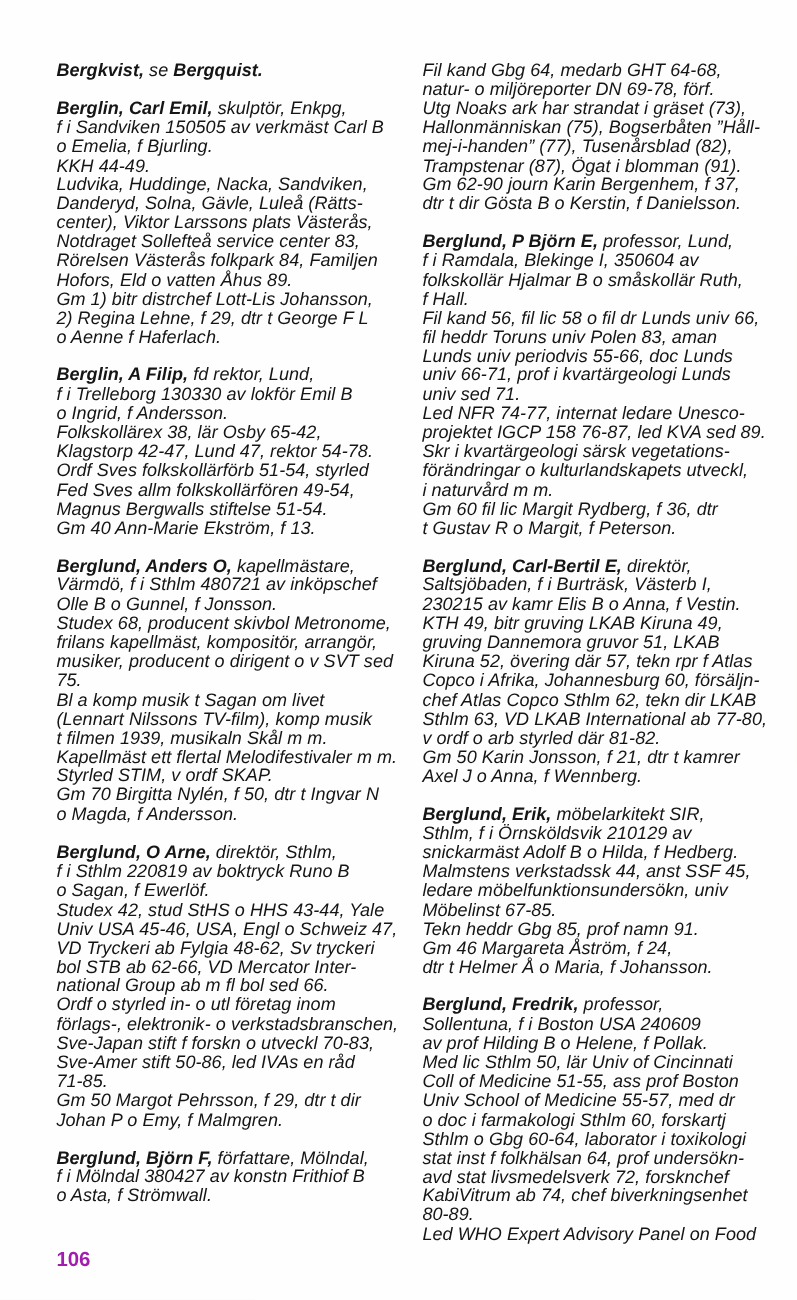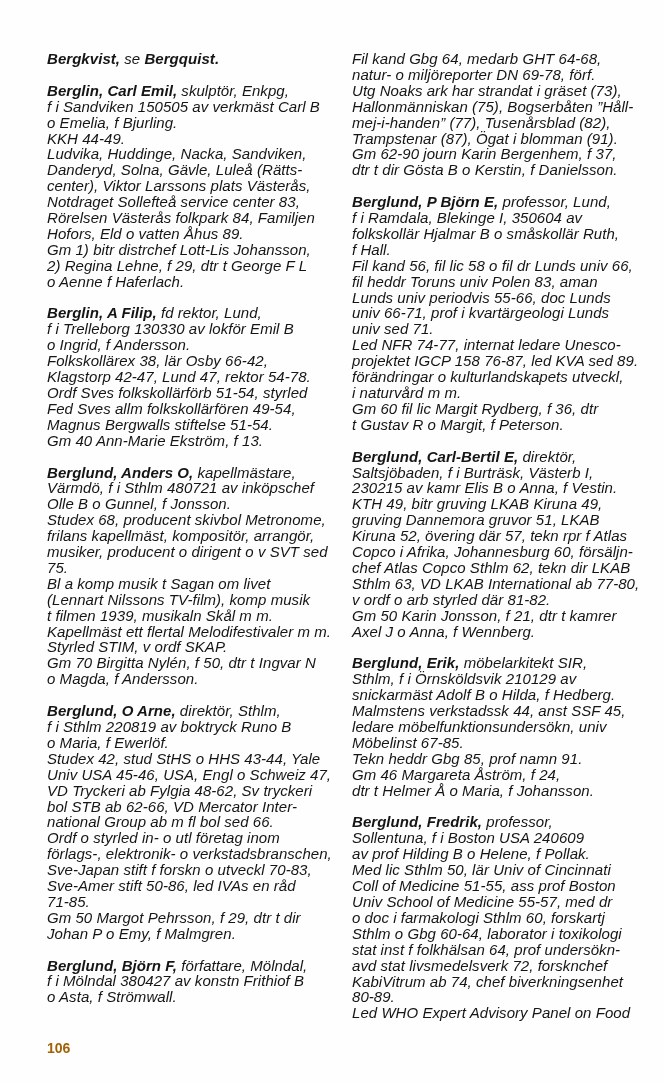--- a/index.html
+++ b/index.html
@@ -26,23 +26,23 @@
   }
   .col-left  { left: 47px;  width: 298px; }
   .col-right { left: 352px; width: 302px; }
   .entry { margin: 0 0 15.9px 0; }
   .line { display: block; white-space: nowrap; }
   .b { font-weight: bold; }
   .page-number {
     position: absolute;
     left: 47px;
     top: 1040px;
-    font-size: 14px;
+    font-size: 17px;
     font-weight: bold;
-    color: #a16207;
+    color: #a21caf;
   }
 </style>
 </head>
 <body>
 
 <div class="page">
   <div class="column col-left">
       <p class="entry">
         <span class="line"><span class="b">Bergkvist,</span><span> se </span><span class="b">Bergquist.</span></span>
       </p>
@@ -58,21 +58,21 @@
         <span class="line"><span>Rörelsen Västerås folkpark 84, Familjen</span></span>
         <span class="line"><span>Hofors, Eld o vatten Åhus 89.</span></span>
         <span class="line"><span>Gm 1) bitr distrchef Lott-Lis Johansson,</span></span>
         <span class="line"><span>2) Regina Lehne, f 29, dtr t George F L</span></span>
         <span class="line"><span>o Aenne f Haferlach.</span></span>
       </p>
       <p class="entry">
         <span class="line"><span class="b">Berglin, A Filip,</span><span> fd rektor, Lund,</span></span>
         <span class="line"><span>f i Trelleborg 130330 av lokför Emil B</span></span>
         <span class="line"><span>o Ingrid, f Andersson.</span></span>
-        <span class="line"><span>Folkskollärex 38, lär Osby 66-42,</span></span>
+        <span class="line"><span>Folkskollärex 38, lär Osby 65-42,</span></span>
         <span class="line"><span>Klagstorp 42-47, Lund 47, rektor 54-78.</span></span>
         <span class="line"><span>Ordf Sves folkskollärförb 51-54, styrled</span></span>
         <span class="line"><span>Fed Sves allm folkskollärfören 49-54,</span></span>
         <span class="line"><span>Magnus Bergwalls stiftelse 51-54.</span></span>
         <span class="line"><span>Gm 40 Ann-Marie Ekström, f 13.</span></span>
       </p>
       <p class="entry">
         <span class="line"><span class="b">Berglund, Anders O,</span><span> kapellmästare,</span></span>
         <span class="line"><span>Värmdö, f i Sthlm 480721 av inköpschef</span></span>
         <span class="line"><span>Olle B o Gunnel, f Jonsson.</span></span>
@@ -84,21 +84,21 @@
         <span class="line"><span>(Lennart Nilssons TV-film), komp musik</span></span>
         <span class="line"><span>t filmen 1939, musikaln Skål m m.</span></span>
         <span class="line"><span>Kapellmäst ett flertal Melodifestivaler m m.</span></span>
         <span class="line"><span>Styrled STIM, v ordf SKAP.</span></span>
         <span class="line"><span>Gm 70 Birgitta Nylén, f 50, dtr t Ingvar N</span></span>
         <span class="line"><span>o Magda, f Andersson.</span></span>
       </p>
       <p class="entry">
         <span class="line"><span class="b">Berglund, O Arne,</span><span> direktör, Sthlm,</span></span>
         <span class="line"><span>f i Sthlm 220819 av boktryck Runo B</span></span>
-        <span class="line"><span>o Maria, f Ewerlöf.</span></span>
+        <span class="line"><span>o Sagan, f Ewerlöf.</span></span>
         <span class="line"><span>Studex 42, stud StHS o HHS 43-44, Yale</span></span>
         <span class="line"><span>Univ USA 45-46, USA, Engl o Schweiz 47,</span></span>
         <span class="line"><span>VD Tryckeri ab Fylgia 48-62, Sv tryckeri</span></span>
         <span class="line"><span>bol STB ab 62-66, VD Mercator Inter-</span></span>
         <span class="line"><span>national Group ab m fl bol sed 66.</span></span>
         <span class="line"><span>Ordf o styrled in- o utl företag inom</span></span>
         <span class="line"><span>förlags-, elektronik- o verkstadsbranschen,</span></span>
         <span class="line"><span>Sve-Japan stift f forskn o utveckl 70-83,</span></span>
         <span class="line"><span>Sve-Amer stift 50-86, led IVAs en råd</span></span>
         <span class="line"><span>71-85.</span></span>
@@ -127,20 +127,21 @@
         <span class="line"><span>f i Ramdala, Blekinge I, 350604 av</span></span>
         <span class="line"><span>folkskollär Hjalmar B o småskollär Ruth,</span></span>
         <span class="line"><span>f Hall.</span></span>
         <span class="line"><span>Fil kand 56, fil lic 58 o fil dr Lunds univ 66,</span></span>
         <span class="line"><span>fil heddr Toruns univ Polen 83, aman</span></span>
         <span class="line"><span>Lunds univ periodvis 55-66, doc Lunds</span></span>
         <span class="line"><span>univ 66-71, prof i kvartärgeologi Lunds</span></span>
         <span class="line"><span>univ sed 71.</span></span>
         <span class="line"><span>Led NFR 74-77, internat ledare Unesco-</span></span>
         <span class="line"><span>projektet IGCP 158 76-87, led KVA sed 89.</span></span>
+        <span class="line"><span>Skr i kvartärgeologi särsk vegetations-</span></span>
         <span class="line"><span>förändringar o kulturlandskapets utveckl,</span></span>
         <span class="line"><span>i naturvård m m.</span></span>
         <span class="line"><span>Gm 60 fil lic Margit Rydberg, f 36, dtr</span></span>
         <span class="line"><span>t Gustav R o Margit, f Peterson.</span></span>
       </p>
       <p class="entry">
         <span class="line"><span class="b">Berglund, Carl-Bertil E,</span><span> direktör,</span></span>
         <span class="line"><span>Saltsjöbaden, f i Burträsk, Västerb I,</span></span>
         <span class="line"><span>230215 av kamr Elis B o Anna, f Vestin.</span></span>
         <span class="line"><span>KTH 49, bitr gruving LKAB Kiruna 49,</span></span>

